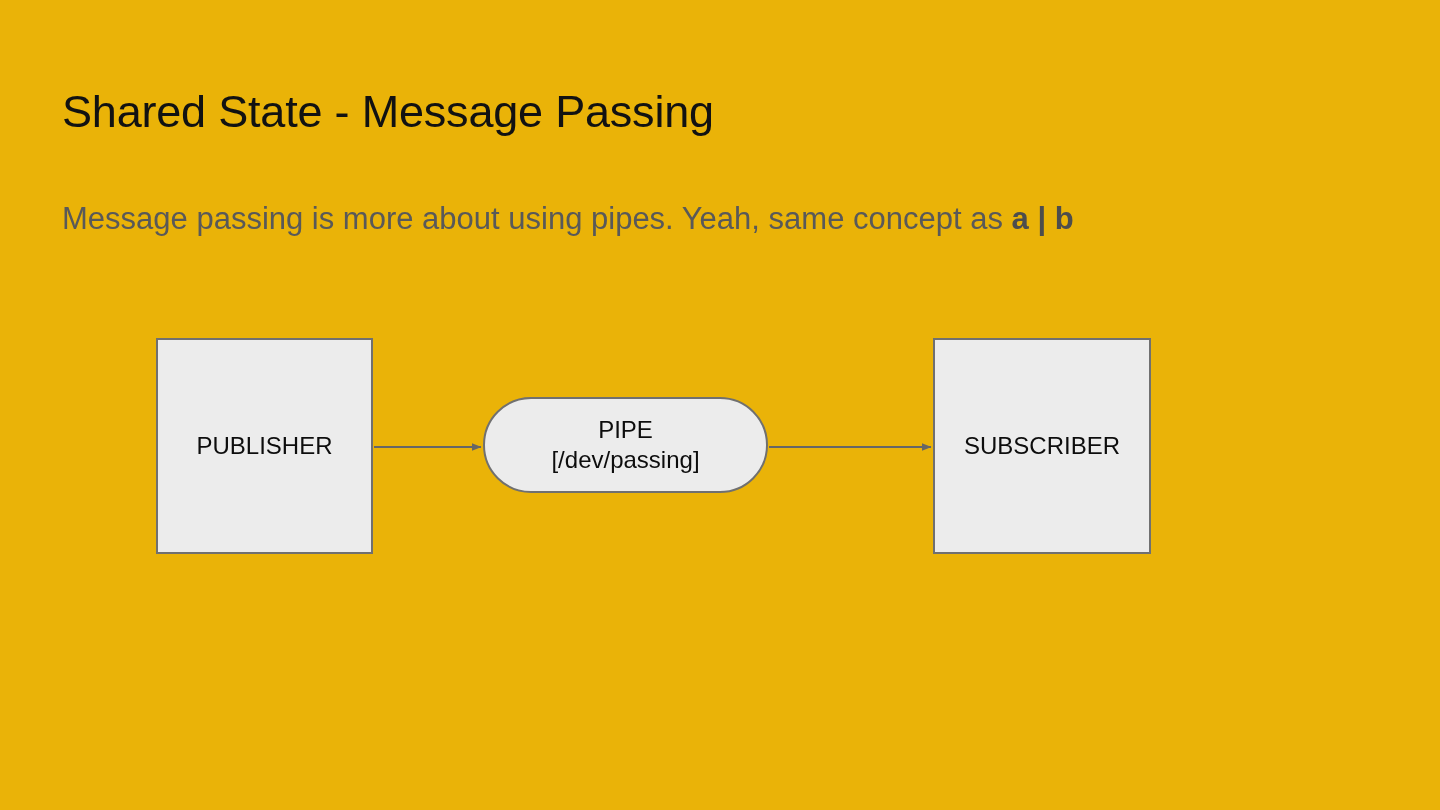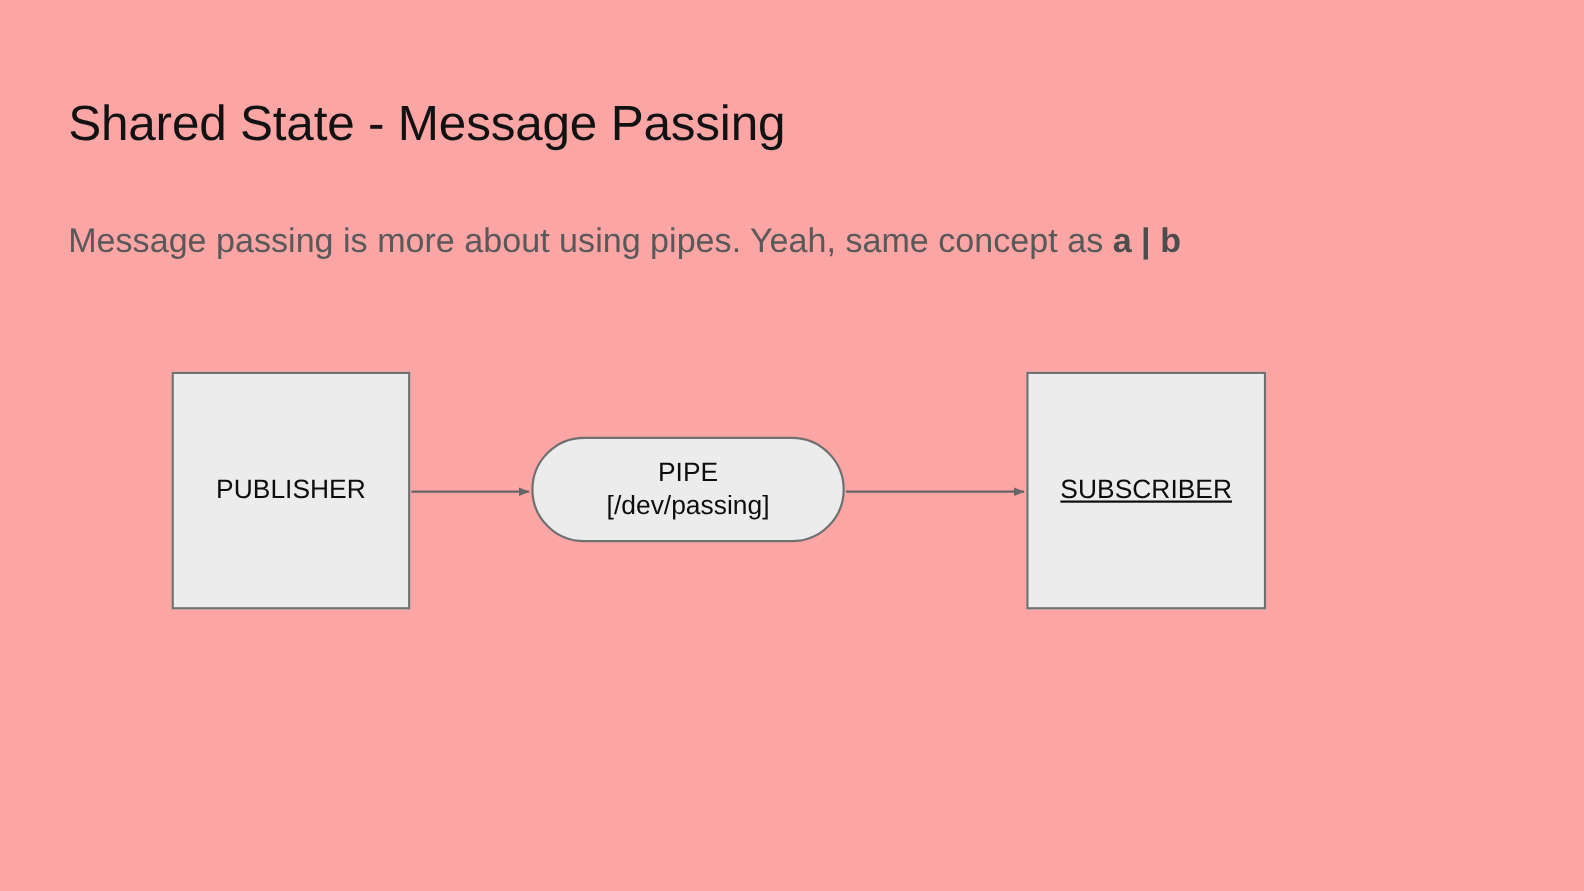--- a/index.html
+++ b/index.html
@@ -7,21 +7,21 @@
     padding: 0;
     background: #ffffff;
   }
   body {
     font-family: "Liberation Sans", sans-serif;
   }
   #slide {
     position: relative;
     width: 1440px;
     height: 810px;
-    background: #fca5a5;
+    background: #eab308;
     overflow: hidden;
   }
   #slide-title {
     position: absolute;
     left: 62px;
     top: 86px;
     font-size: 45px;
     font-weight: 400;
     color: #121212;
     letter-spacing: -0.2px;
@@ -68,21 +68,20 @@
     left: 156px;
     top: 338px;
     width: 217px;
     height: 216px;
   }
   #node-subscriber {
     left: 933px;
     top: 338px;
     width: 218px;
     height: 216px;
-    text-decoration: underline;
   }
   #node-pipe {
     left: 483px;
     top: 397px;
     width: 285px;
     height: 96px;
     border-radius: 48px;
     flex-direction: column;
     justify-content: center;
   }

